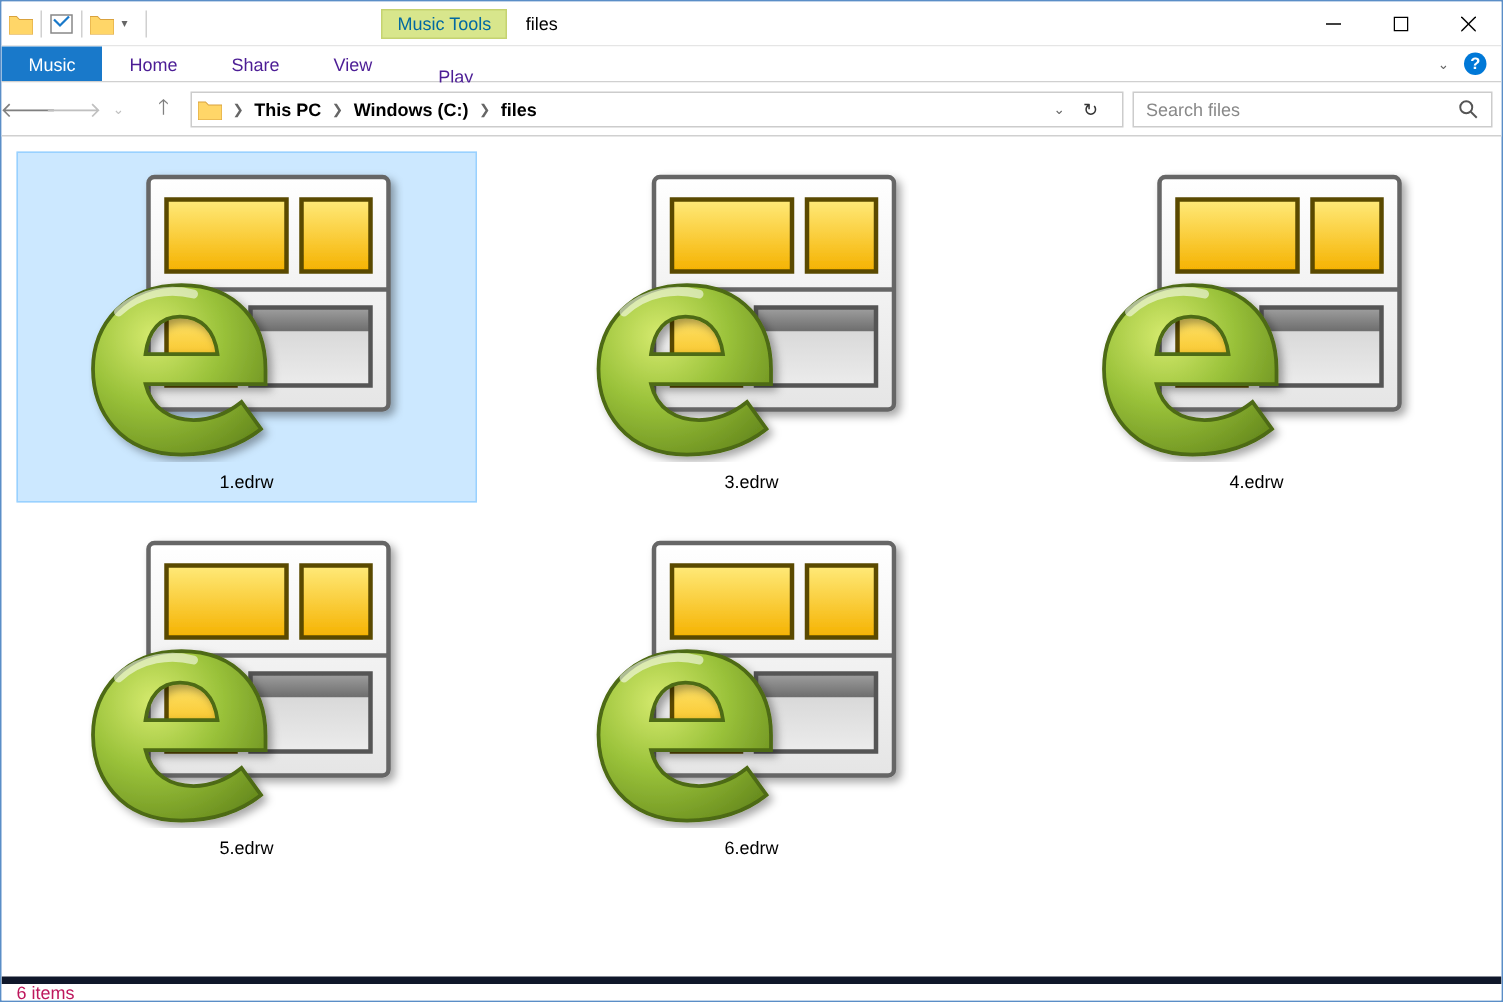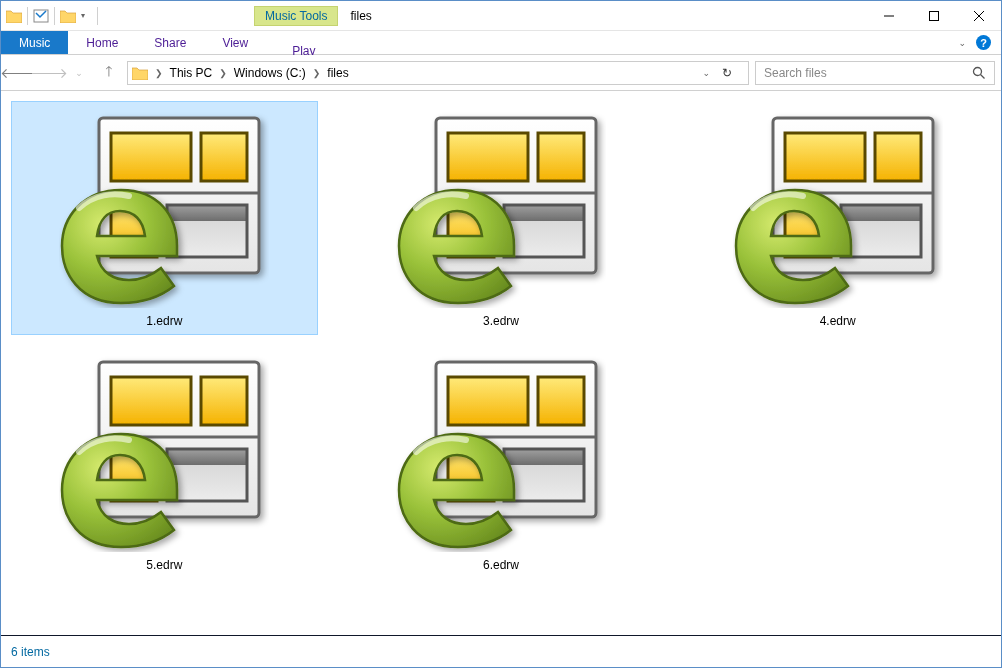--- a/index.html
+++ b/index.html
@@ -22,33 +22,33 @@
     .ribbon-right { margin-left: auto; display: flex; align-items: center; gap: 10px; padding-right: 10px; }
     .ribbon-caret { color: #666; font-size: 9px; }
     .help-icon { width: 15px; height: 15px; border-radius: 50%; background: #0078d7; color: #fff; font-size: 11px; display: flex; align-items: center; justify-content: center; font-weight: bold; }
     
     .navbar { height: 36px; display: flex; align-items: center; border-bottom: 1px solid #d0d0d0; background: #fff; padding: 0 6px; gap: 6px; }
     .nav-arrow { width: 24px; height: 24px; display: flex; align-items: center; justify-content: center; color: #808080; font-size: 14px; }
     .nav-arrow.disabled { color: #c0c0c0; }
     .breadcrumb { flex: 1; height: 24px; border: 1px solid #ccc; display: flex; align-items: center; padding: 0 2px; font-size: 12px; }
     .bc-folder { width: 20px; display: flex; align-items: center; justify-content: center; }
     .bc-sep { color: #666; padding: 0 5px; font-size: 9px; }
-    .bc-seg { padding: 0 2px; }
+    .bc-seg { padding: 0 2px; font-weight: bold; }
     .bc-right { margin-left: auto; display: flex; align-items: center; gap: 6px; padding-right: 8px; }
     .refresh { padding: 0 6px; color: #333; }
     .searchbox { width: 240px; height: 24px; border: 1px solid #ccc; display: flex; align-items: center; padding: 0 8px; font-size: 12px; color: #888; }
     .search-icon { margin-left: auto; color: #666; }
     
     .content { flex: 1; overflow: auto; padding: 10px; display: grid; grid-template-columns: repeat(3, 1fr); gap: 10px 30px; align-content: start; }
     .file-item { display: flex; flex-direction: column; align-items: center; padding: 6px; border: 1px solid transparent; }
     .file-item.selected { border: 1px solid #99d1ff; background: #cce8ff; }
     .file-label { font-size: 12px; color: #000; margin-top: 6px; text-align: center; }
     .file-icon { width: 210px; height: 200px; position: relative; display: flex; align-items: center; justify-content: center; }
     
-    .statusbar { height: 32px; border-top: 1px solid #0f172a; background: #fff; display: flex; align-items: center; padding: 0 10px; font-size: 12px; color: #0369a1; }
+    .statusbar { height: 16px; border-top: 5px solid #0f172a; background: #fff; display: flex; align-items: center; padding: 0 10px; font-size: 12px; color: #be185d; }
     
     svg { display: block; }
   </style>
 </head>
 <body>
 
 <div class="titlebar">
   <div class="qat">
     <span class="qat-folder">
       <svg width="16" height="14" viewBox="0 0 16 14">

